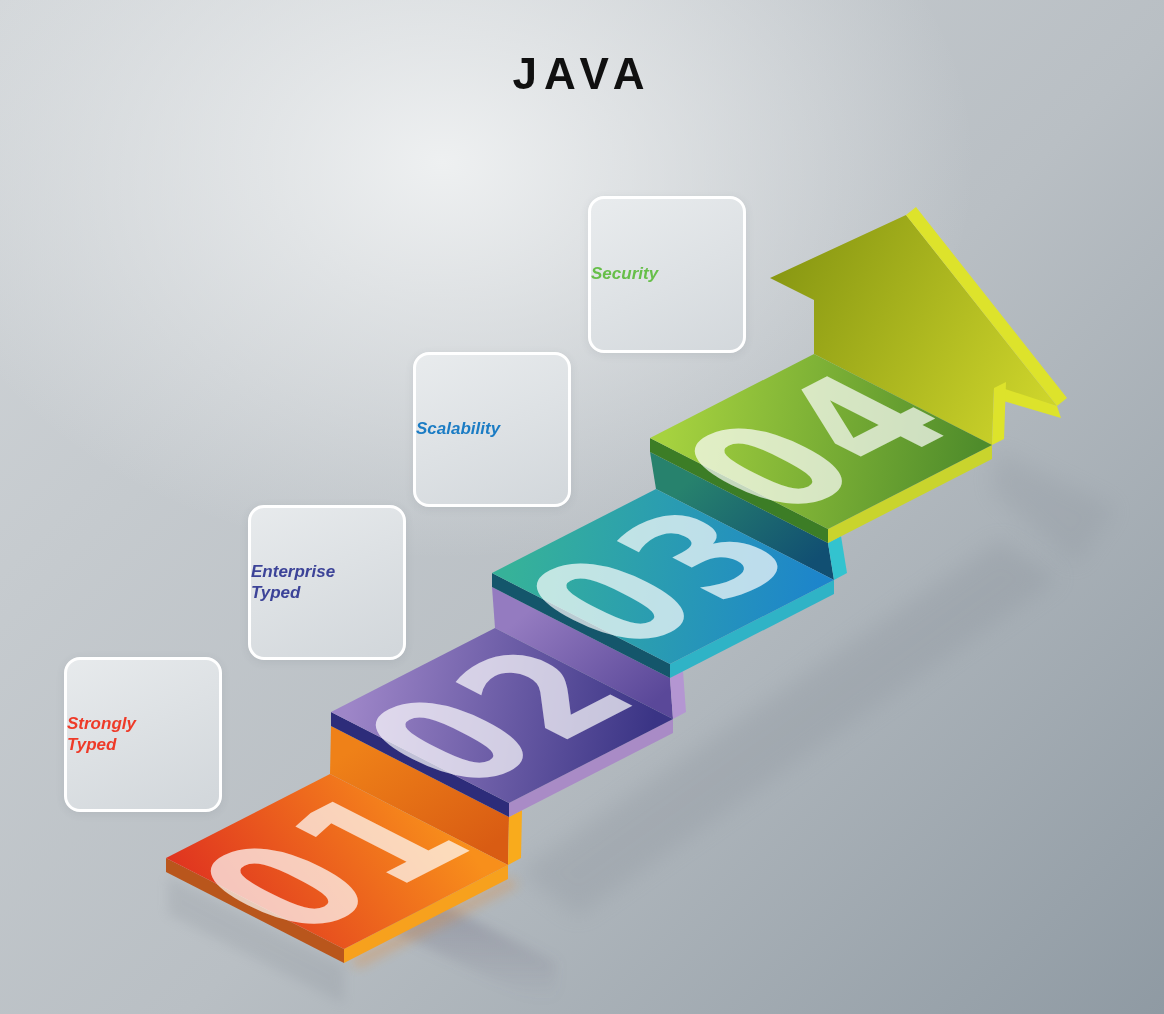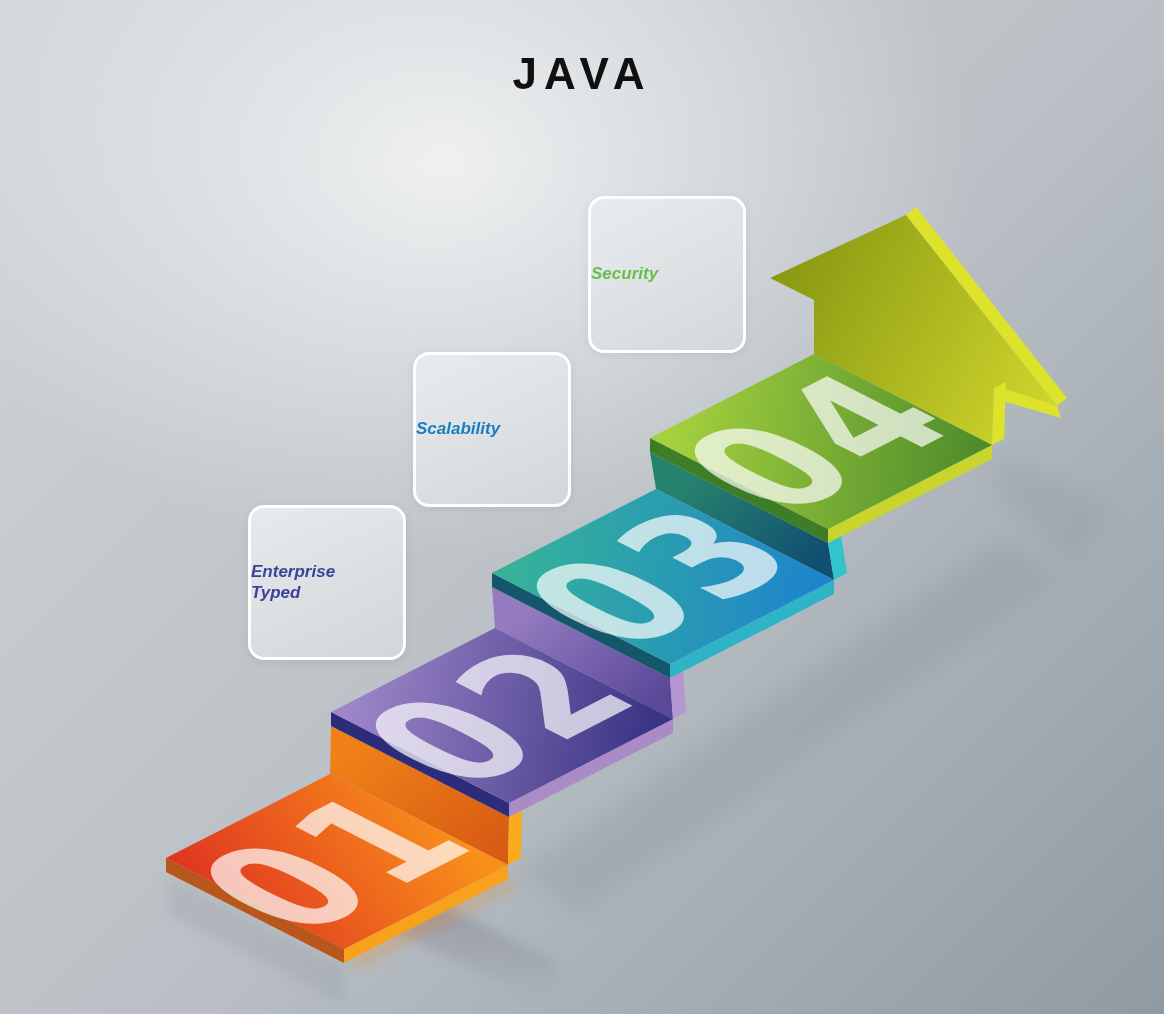--- a/index.html
+++ b/index.html
@@ -147,20 +147,24 @@
       <polygon points="344,949 508,865 508,879 344,963" fill="#f7a11d"></polygon>
       <polygon points="166,858 330,774 508,865 344,949" fill="url(#gt1)"></polygon>
       <text class="stepnum" transform="matrix(0.891 -0.457 1.158 0.592 337 862)" text-anchor="middle" dominant-baseline="central" fill="#ffffff">01</text>
     </g>
   </svg>
 
   <div class="title">
     <div class="title-line2">JAVA</div>
   </div>
 
+  <div class="card" style="left: 64px; top: 657px; color: rgb(238, 58, 40);">
+    <div>Strongly</div>
+    <div>Typed</div>
+  </div>
 
   <div class="card" style="left: 248px; top: 505px; color: rgb(60, 67, 152);">
     <div>Enterprise</div>
     <div>Typed</div>
   </div>
 
   <div class="card" style="left: 413px; top: 352px; color: rgb(27, 124, 196);">
     <div>Scalability</div>
   </div>
 

